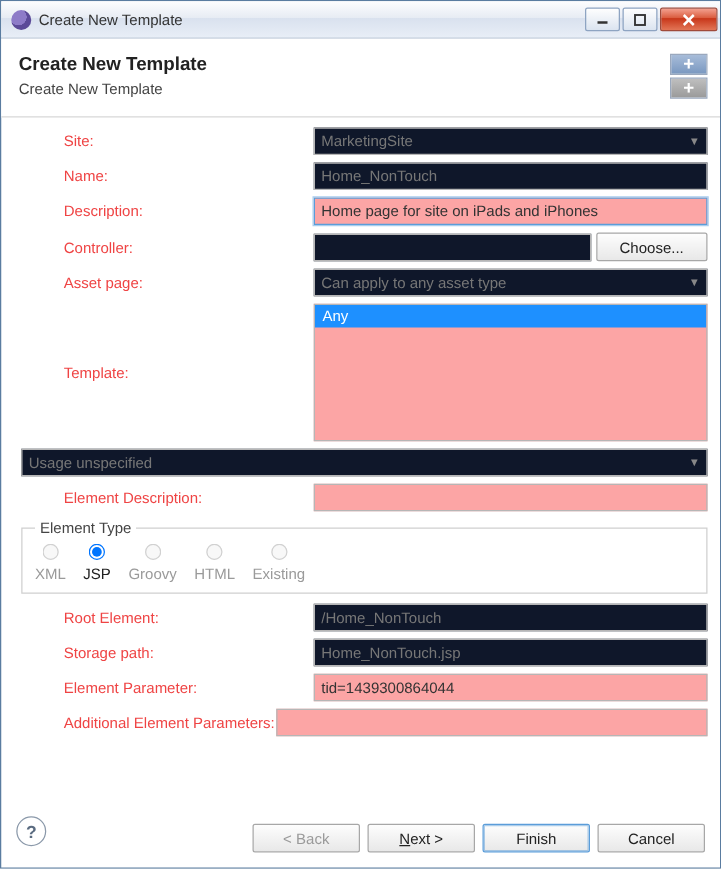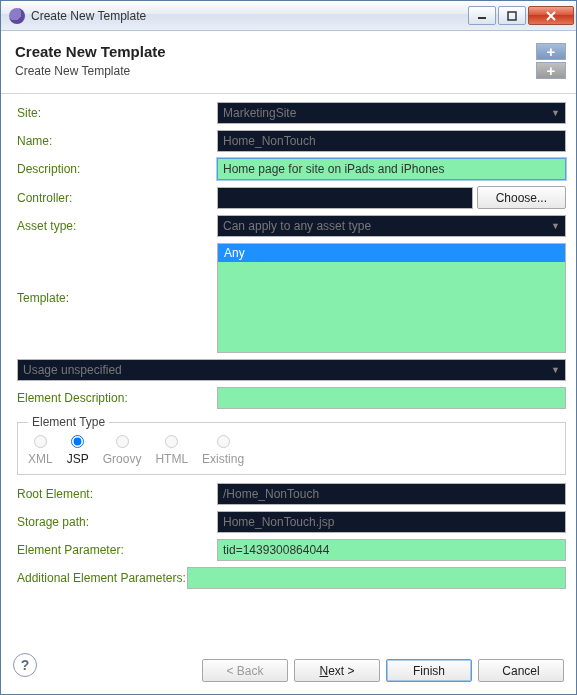--- a/index.html
+++ b/index.html
@@ -16,23 +16,23 @@
   .banner .txt { flex:1; }
   .banner h1 { margin:0 0 4px 0; font-size:15px; font-weight:bold; color:#222; }
   .banner .sub { color:#444; }
   .banner .ico-stack { display:flex; flex-direction:column; gap:2px; }
   .ico-stack .tile { width:30px; height:17px; border:1px solid #9aa8bd; display:flex; align-items:center; justify-content:center; font-weight:bold; font-size:15px; line-height:1; color:#fff; }
   .ico-stack .tile.top { background:linear-gradient(#a7bcd9,#7a98c0); }
   .ico-stack .tile.bot { background:linear-gradient(#bfbfbf,#9a9a9a); }
   .form-area { flex:1; padding:8px 10px 4px 16px; overflow:auto; }
   .row { display:flex; align-items:center; margin-bottom:6px; }
   .row.top { align-items:flex-start; }
-  .lbl { width:200px; color:#4d7c0f; }
+  .lbl { width:200px; color:#ef4444;margin-left:34px; }
   .field { flex:1; display:flex; align-items:center; gap:4px; }
-  input[type=text], .combo, .list, textarea { width:100%; border:1px solid #b6b6b6; background:#86efac; padding:3px 5px; color:#333; border-radius:0; height:22px; }
+  input[type=text], .combo, .list, textarea { width:100%; border:1px solid #b6b6b6; background:#fca5a5; padding:3px 5px; color:#333; border-radius:0; height:22px; }
   input.readonly, .combo.readonly { background:#0f172a; color:#777; }
   .combo { display:flex; align-items:center; justify-content:space-between; color:#777; cursor:default; }
   .combo .arr { color:#888; font-size:9px; }
   .list { height:110px; padding:0; overflow:auto; }
   .list .opt { padding:2px 6px; color:#333; }
   .list .opt.sel { background:#1e90ff; color:#fff; }
   .btn { height:23px; border:1px solid #a7a7a7; background:linear-gradient(#fdfdfd,#e8e8e8); padding:0 18px; border-radius:2px; color:#222; cursor:default; }
   .btn.disabled { color:#9a9a9a; }
   .btn.default { border-color:#5b9dd9; box-shadow: inset 0 0 0 1px rgba(91,157,217,.5); }
   fieldset { border:1px solid #cfcfcf; padding:6px 10px 8px 10px; margin:2px 0 8px 0; }
@@ -113,21 +113,21 @@
 
     <div class="row">
       <div class="lbl">Controller:</div>
       <div class="field">
         <input type="text" class="readonly" readonly="" value="" style="">
         <button class="btn">Choose...</button>
       </div>
     </div>
 
     <div class="row">
-      <div class="lbl">Asset type:</div>
+      <div class="lbl">Asset page:</div>
       <div class="field">
         <div class="combo readonly">
           <span>Can apply to any asset type</span>
           <span class="arr">▼</span>
         </div>
       </div>
     </div>
 
     <div class="row top">
       <div class="lbl" style="padding-top:48px">Template:</div>

